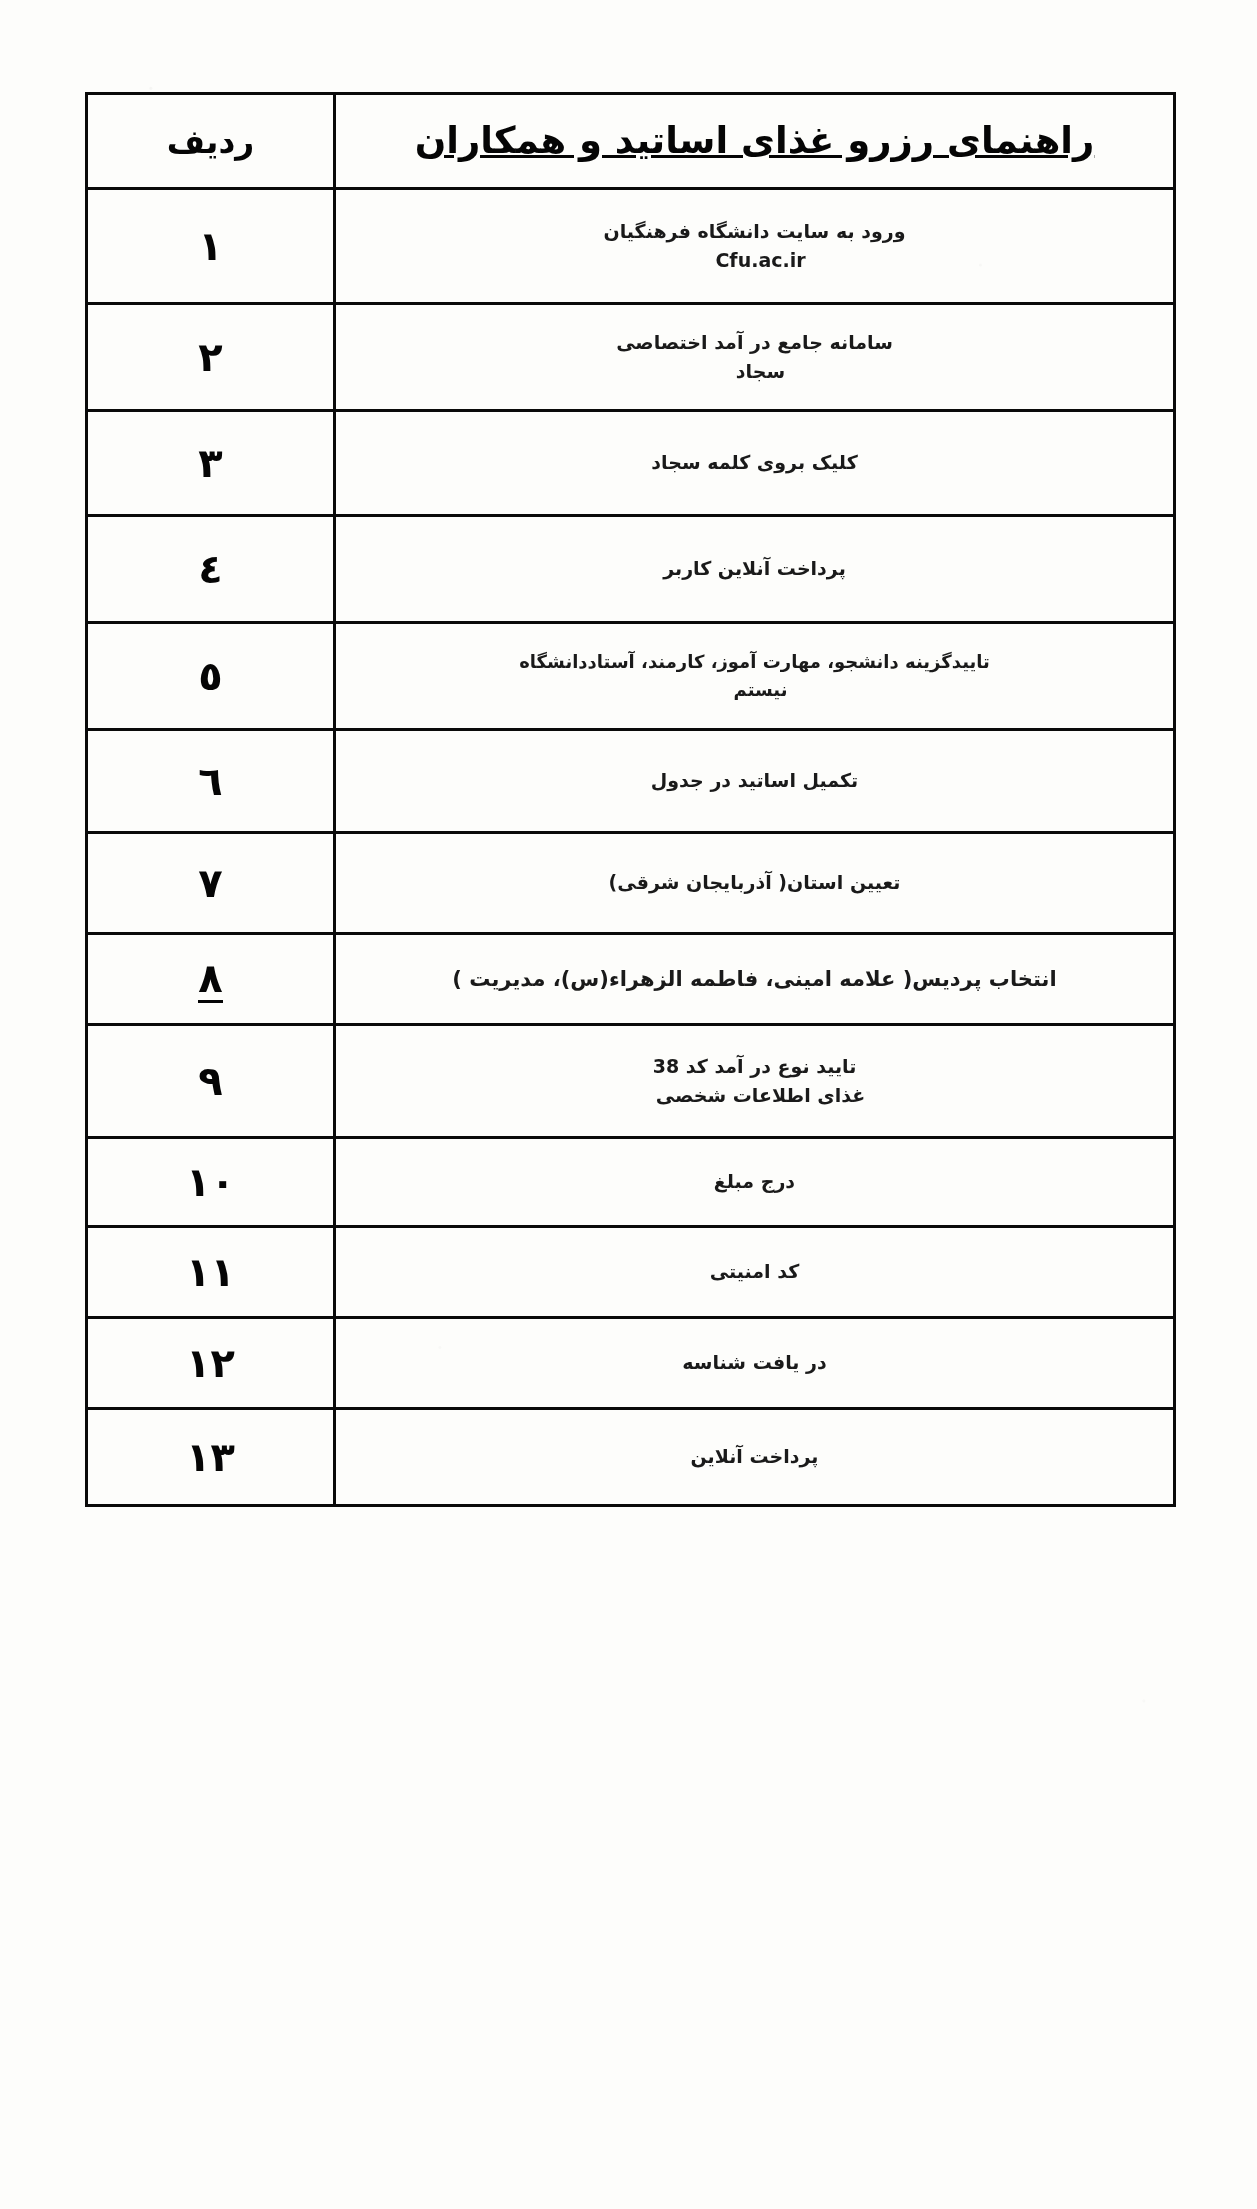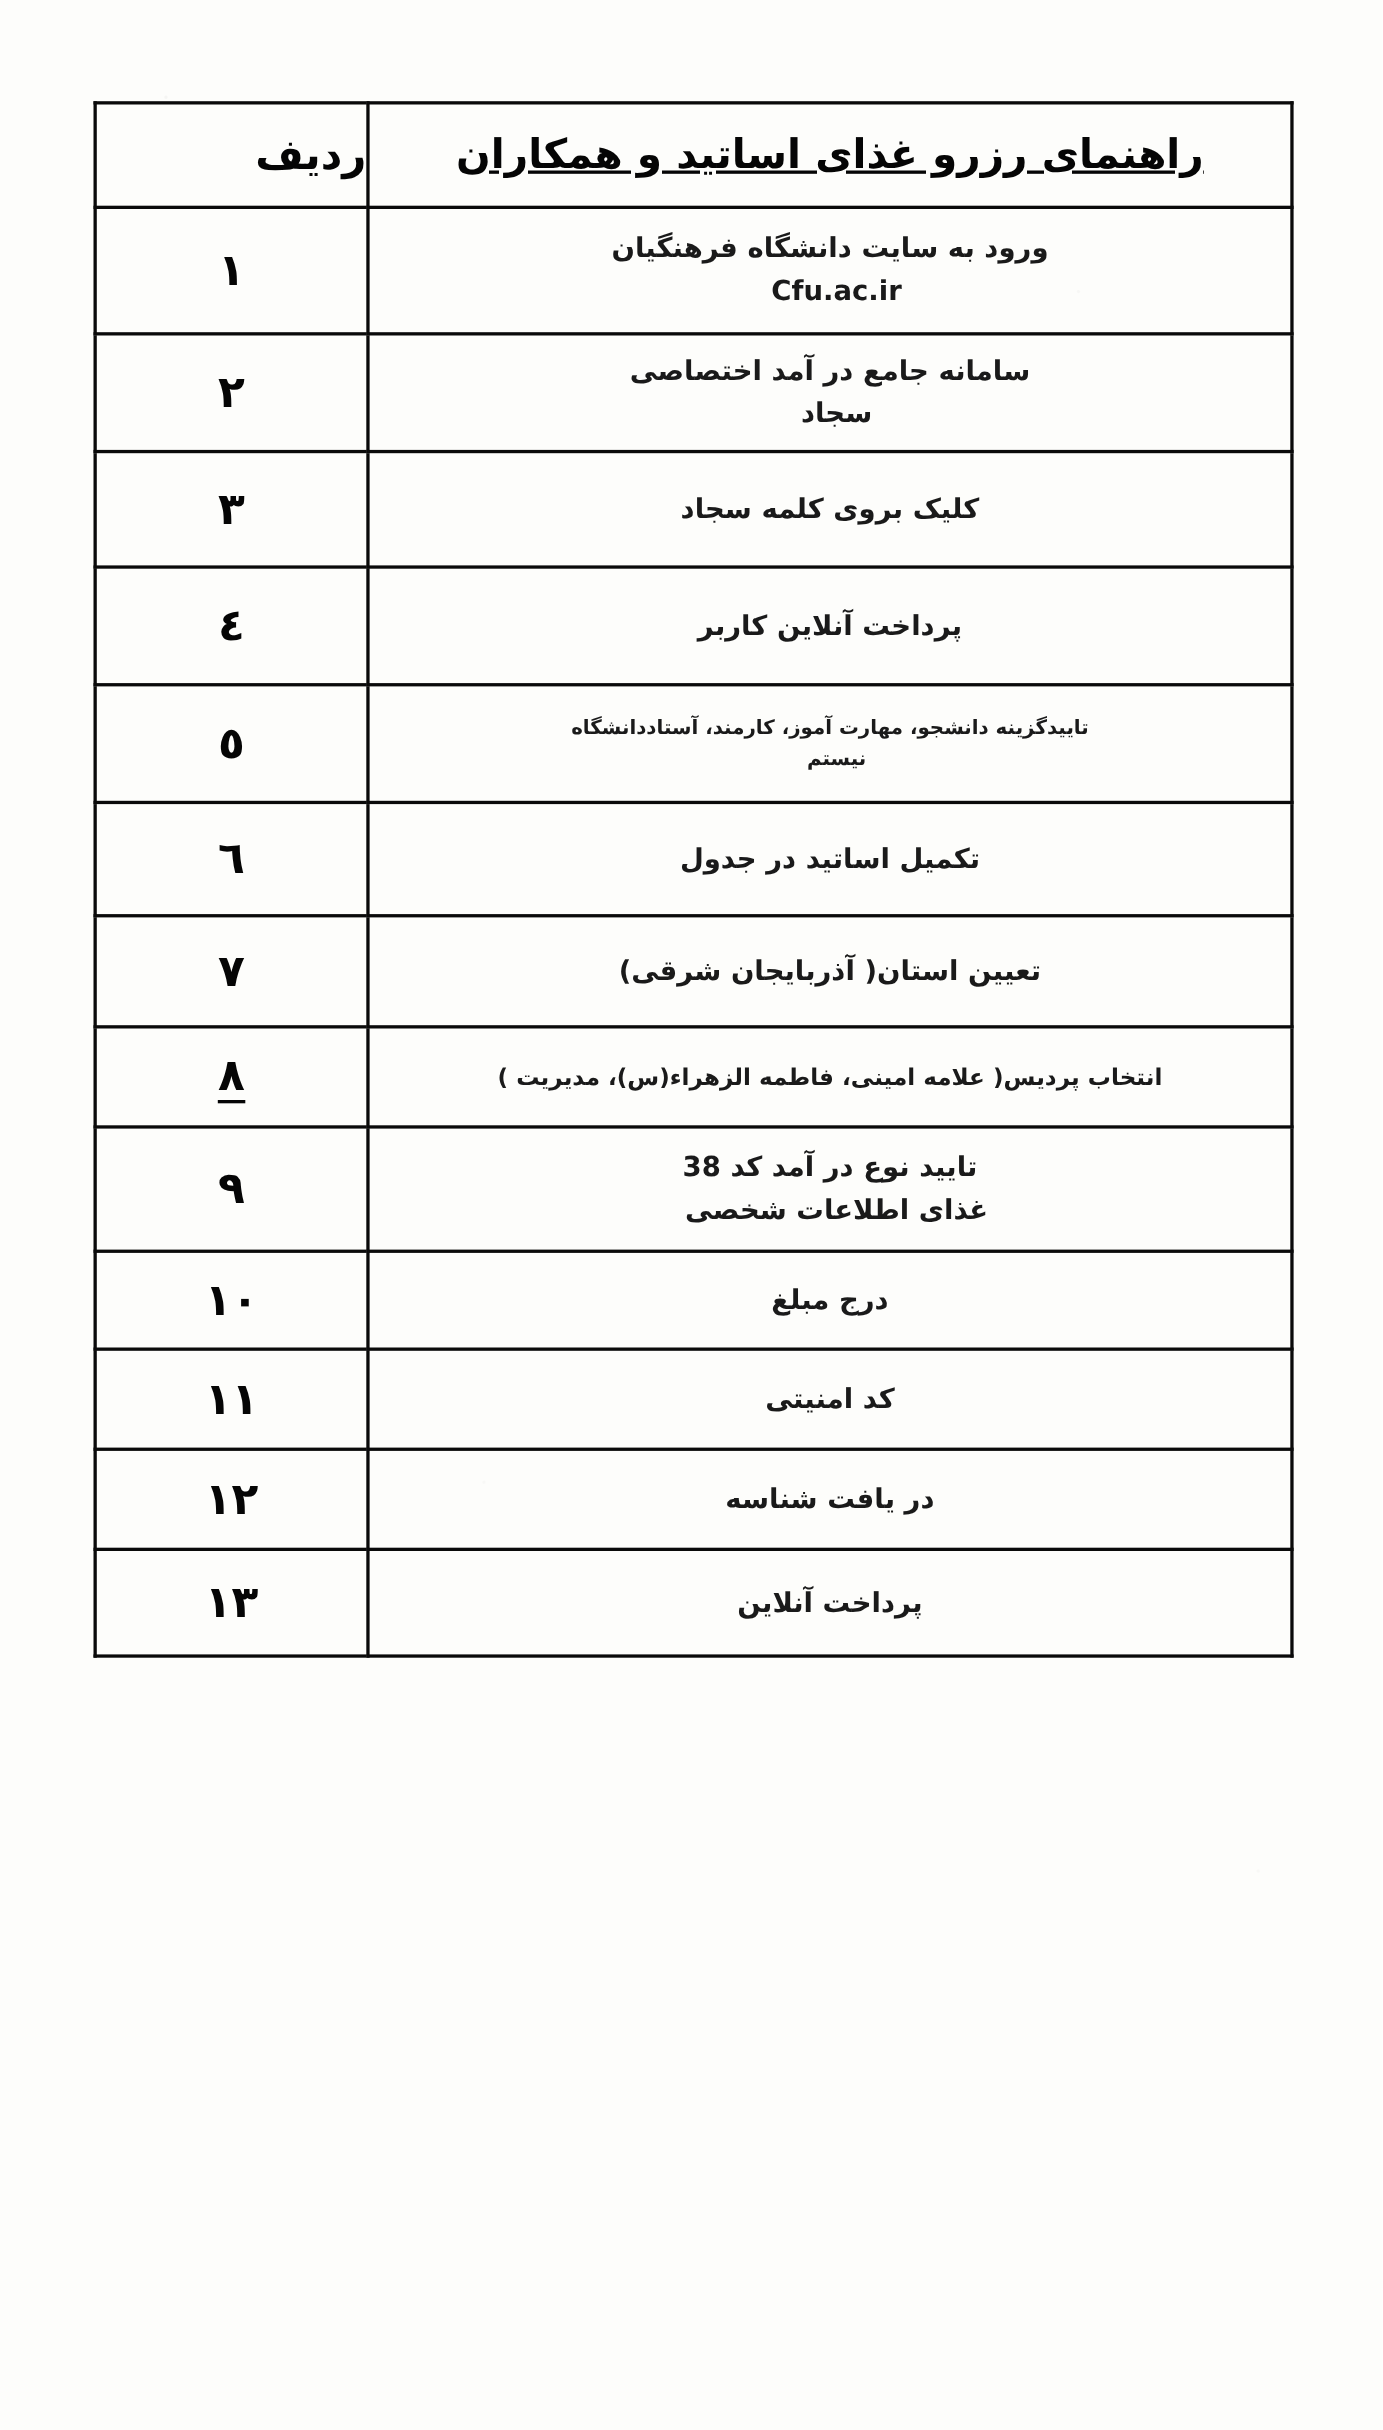--- a/index.html
+++ b/index.html
@@ -57,29 +57,29 @@
     text-align: center;
     font-size: 37px;
     font-weight: bold;
     letter-spacing: 0px;
     padding: 18px 14px 22px 14px;
     line-height: 1.25;
     color: #050505;
     text-decoration: underline;
   }
   .hdr-num {
-    text-align: right;
-    font-size: 38px;
+    text-align: center;
+    font-size: 33px;
     font-weight: bold;
     padding: 18px 6px 22px 6px;
     color: #050505;
   }
   .cell-text {
     text-align: center;
-    font-size: 25px;
+    font-size: 19px;
     line-height: 1.55;
     padding: 16px 22px 18px 22px;
     color: #1a1a1a;
     font-weight: 600;
   }
   .cell-text .line2 {
     display: block;
     margin-left: 12px;
   }
   .cell-num {

